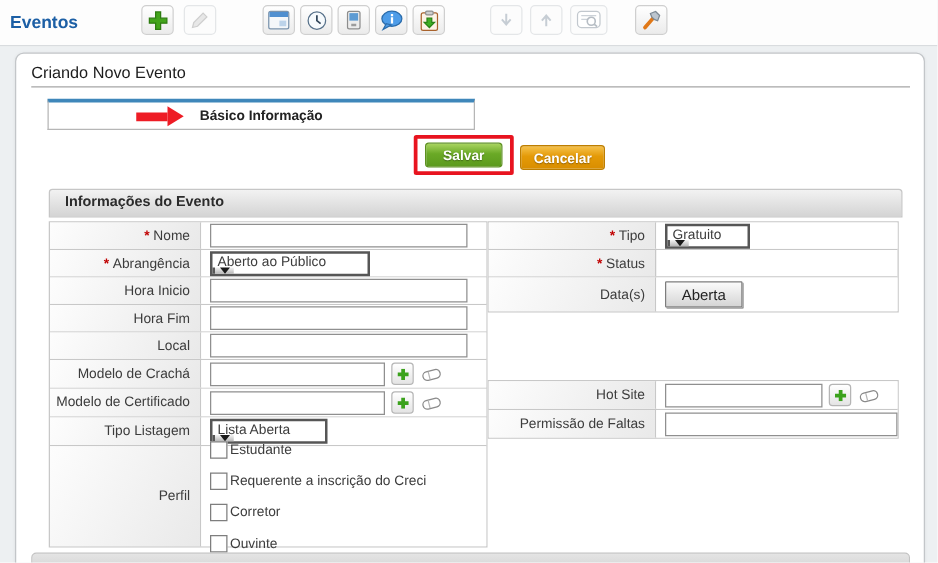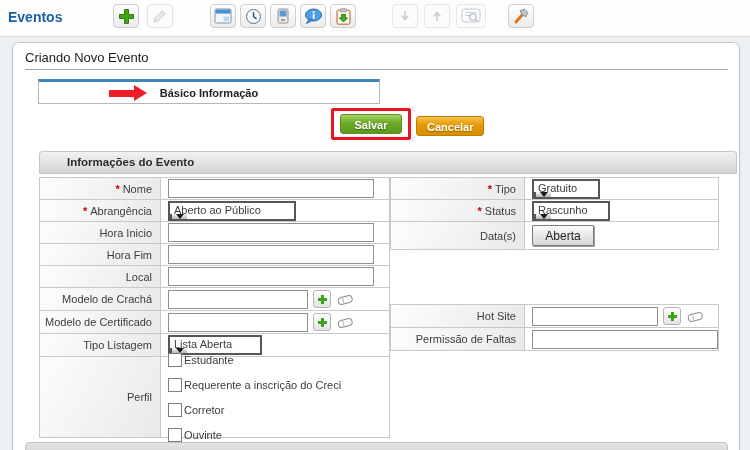--- a/index.html
+++ b/index.html
@@ -31,21 +31,21 @@
   .arrow .head{width:0;height:0;border-top:8px solid transparent;border-bottom:8px solid transparent;border-left:13px solid #ee1c25;}
   
   .save-highlight{position:absolute;left:318px;top:65px;border:3px solid #e8141f;border-radius:2px;padding:3px 6px;background:transparent;}
   .btn{display:inline-block;height:20px;line-height:20px;padding:0 10px;border-radius:3px;
        font-size:11px;font-weight:bold;color:#fff;text-align:center;cursor:pointer;
        text-shadow:0 1px 1px rgba(0,0,0,.35);box-sizing:border-box;}
   .btn-save{background:linear-gradient(#aatrans 0, #fff 0);background:linear-gradient(#a8d45f,#6aa926 45%,#5c9a1e);border:1px solid #5d9121;min-width:62px;}
   .btn-cancel{position:absolute;left:403px;top:73px;background:linear-gradient(#f6c24c,#e49a07 45%,#d98e00);border:1px solid #bd7e00;min-width:58px;}
   
   .section-hdr{position:absolute;left:26px;top:108px;width:669px;height:21px;line-height:21px;
-               padding-left:27px;font-size:11.5px;font-weight:bold;color:#2b2b2b;
+               padding-left:12px;font-size:11.5px;font-weight:bold;color:#2b2b2b;
                background:linear-gradient(#f2f2f2,#d4d4d4);border:1px solid #c6c6c6;border-radius:3px 3px 0 0;}
   
   .ftbl{position:absolute;border:1px solid #c8c8c8;background:#fff;box-sizing:border-box;font-size:11px;color:#3c3c3c;}
   .ftbl .row{display:flex;border-top:1px solid #c8c8c8;}
   .ftbl .row:first-child{border-top:none;}
   .lbl{border-right:1px solid #c8c8c8;background:linear-gradient(120deg,#fdfdfd,#e9e9e9);
        display:flex;align-items:center;justify-content:flex-end;padding-right:8px;gap:3px;box-sizing:border-box;}
   .req{color:#c00000;font-weight:bold;}
   .inp{flex:1;display:flex;align-items:center;padding-left:7px;gap:5px;box-sizing:border-box;background:#fff;}
   .tbl-left{left:26px;top:134px;width:351px;}
@@ -312,28 +312,20 @@
               <i></i>
             </span>
         </div>
       </div>
     </div>
     <div class="row" style="height:21px;">
       <div class="lbl">
           <span class="req">*</span>
           <span>Status</span>
         </div>
-      <div class="inp">
-        <div class="xsel" style="width:74px;">
-          <span class="val">Rascunho</span>
-          <span class="arr">
-              <i></i>
-            </span>
-        </div>
-      </div>
     </div>
     <div class="row" style="height:27px;">
       <div class="lbl">
           <span>Data(s)</span>
         </div>
       <div class="inp">
           <button class="btn-definir">Aberta</button>
         </div>
     </div>
   </div>

